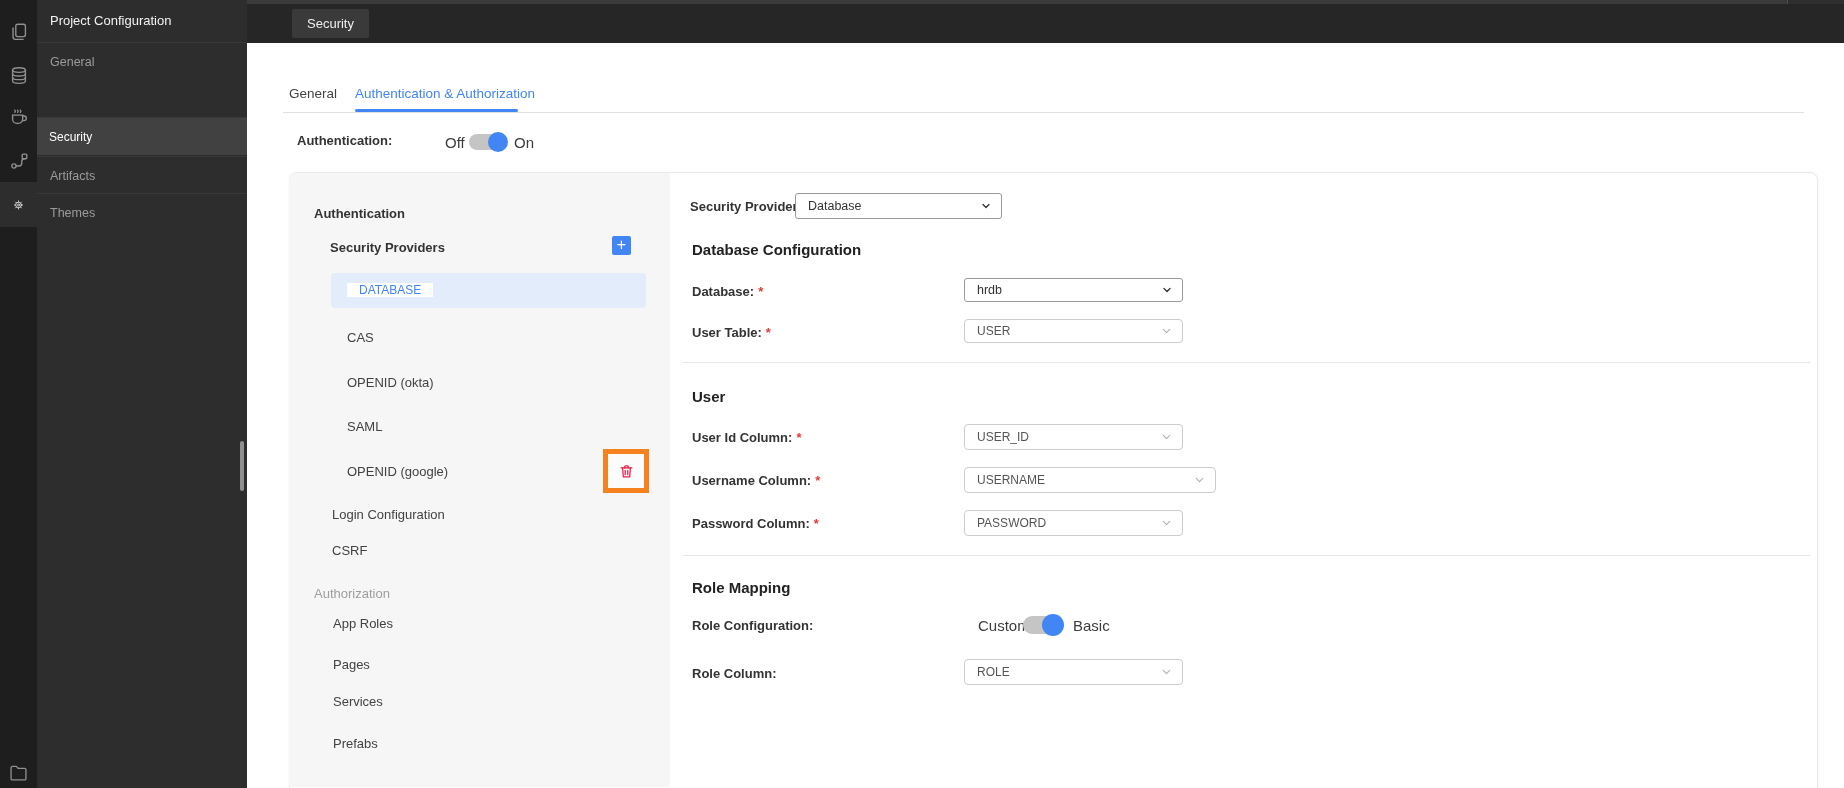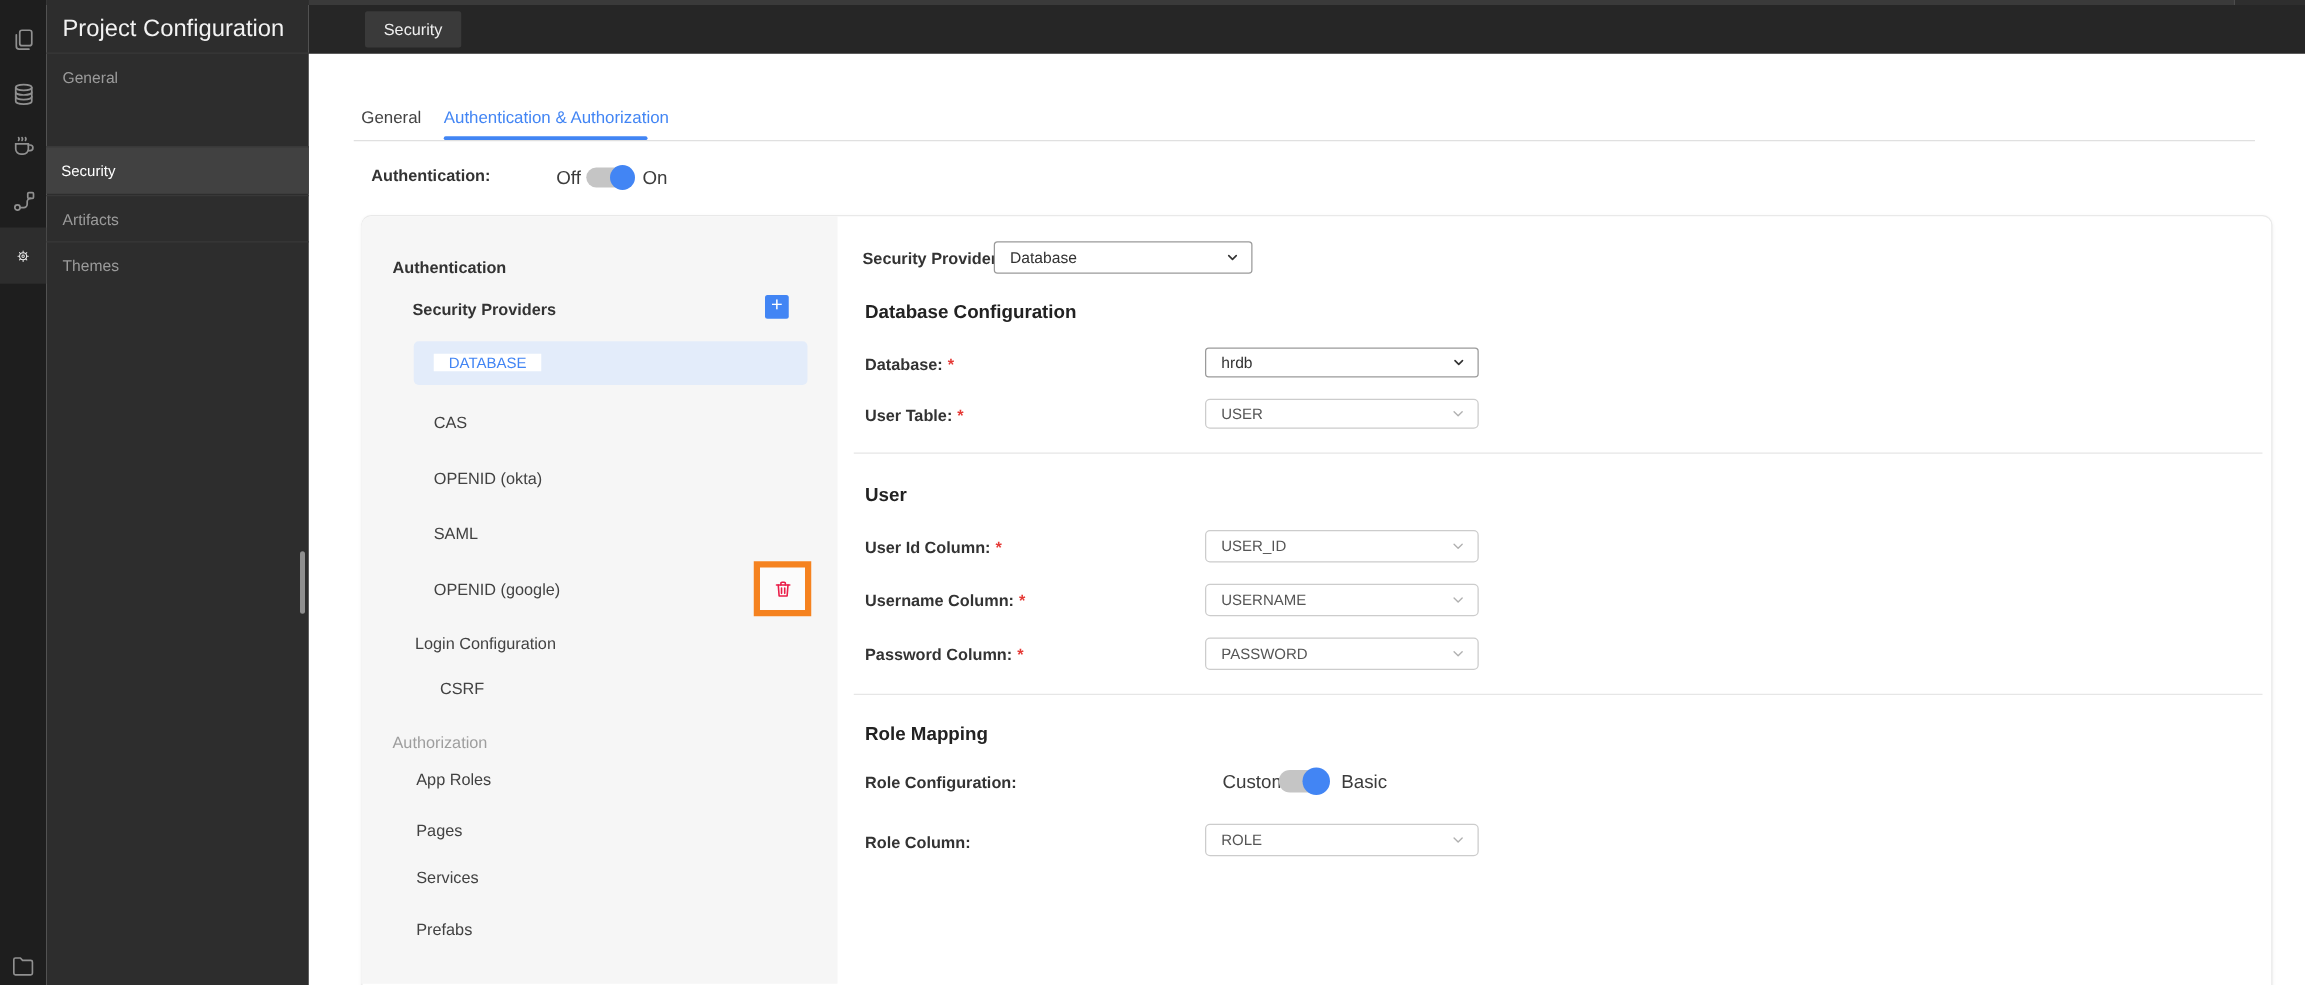--- a/index.html
+++ b/index.html
@@ -7,21 +7,21 @@
   #screen{position:relative;width:1844px;height:788px;overflow:hidden;background:#fff;}
   .abs{position:absolute;}
 
   
   .rail{left:0;top:0;width:37px;height:788px;background:#1e1e1e;}
   .rail-item{position:absolute;left:0;width:37px;height:40px;display:flex;align-items:center;justify-content:center;cursor:pointer;}
   .rail-item.sel{background:#2d2d2d;height:45px;}
 
   
   .nav{left:37px;top:0;width:210px;height:788px;background:#2d2d2d;}
-  .nav-title{position:absolute;left:13px;top:13px;color:#f2f2f2;font-size:19px;text-align:right;}
+  .nav-title{position:absolute;left:13px;top:13px;color:#f2f2f2;font-size:13px;text-align:right;}
   .nav-item{position:absolute;left:0;width:210px;height:38px;line-height:38px;padding-left:13px;box-sizing:border-box;color:#9b9b9b;font-size:12.5px;border-top:1px solid #383838;cursor:pointer;}
   .nav-item.sel{background:#414141;color:#ffffff;}
   .nav-scrollthumb{left:240px;top:441px;width:4px;height:50px;background:#8f8f8f;border-radius:2px;}
 
   
   .top-strip{left:37px;top:0;width:1807px;height:4px;background:#3a3a3a;}
   .top-strip-seg{left:1787px;top:0;width:57px;height:4px;background:#2e2e2e;border-left:1px solid #4c4c4c;}
   .topbar{left:247px;top:4px;width:1597px;height:39px;background:#262626;}
   .topbar-tab{left:292px;top:9px;height:29px;line-height:29px;padding:0 15px;background:#3a3a3a;color:#efefef;font-size:13px;border-radius:2px;cursor:pointer;}
 
@@ -155,21 +155,21 @@
   <div class="abs trash-btn">
     <svg width="17" height="17" viewBox="0 0 24 24" fill="none" stroke="#ea1d48" stroke-width="1.8" stroke-linecap="round" stroke-linejoin="round">
         <path d="M4.5 7h15"></path>
         <path d="M9.5 7V5.2A1.2 1.2 0 0 1 10.7 4h2.6a1.2 1.2 0 0 1 1.2 1.2V7"></path>
         <path d="M6.5 7l1 12.5h9L17.5 7"></path>
         <path d="M10.2 10.5v6M13.8 10.5v6"></path>
       </svg>
   </div>
 
   <div class="abs sn-item" style="left:332px;top:507px;">Login Configuration</div>
-  <div class="abs sn-item" style="left:332px;top:543px;margin-left:20px;">CSRF</div>
+  <div class="abs sn-item" style="left:332px;top:543px;">CSRF</div>
   <div class="abs sn-sec2" style="left:314px;top:586px;">Authorization</div>
   <div class="abs sn-item" style="left:333px;top:616px;">App Roles</div>
   <div class="abs sn-item" style="left:333px;top:657px;">Pages</div>
   <div class="abs sn-item" style="left:333px;top:694px;">Services</div>
   <div class="abs sn-item" style="left:333px;top:736px;">Prefabs</div>
 
   <div class="abs fld-label" style="left:690px;top:199px;">Security Provider</div>
   <div class="sel native" style="left:795px;top:193px;width:207px;height:26px;">
     <span>Database</span>
     <svg class="chev" width="12" height="12" viewBox="0 0 24 24" fill="none" stroke="#333" stroke-width="2.6" stroke-linecap="round" stroke-linejoin="round">
@@ -201,21 +201,21 @@
 
   <div class="abs fld-label" style="left:692px;top:430px;"><span>User Id Column:</span><span class="req">*</span></div>
   <div class="sel custom" style="left:964px;top:424px;width:219px;height:26px;">
     <span>USER_ID</span>
     <svg class="chev" width="13" height="13" viewBox="0 0 24 24" fill="none" stroke="#b0b0b0" stroke-width="2" stroke-linecap="round" stroke-linejoin="round">
         <path d="M6 9l6 6 6-6"></path>
       </svg>
   </div>
 
   <div class="abs fld-label" style="left:692px;top:473px;text-align:right;"><span>Username Column:</span><span class="req">*</span></div>
-  <div class="sel custom" style="left:964px;top:467px;width:219px;height:26px;">
+  <div class="sel custom" style="left:964px;top:467px;width:252px;height:26px;">
     <span>USERNAME</span>
     <svg class="chev" width="13" height="13" viewBox="0 0 24 24" fill="none" stroke="#b0b0b0" stroke-width="2" stroke-linecap="round" stroke-linejoin="round">
         <path d="M6 9l6 6 6-6"></path>
       </svg>
   </div>
 
   <div class="abs fld-label" style="left:692px;top:516px;"><span>Password Column:</span><span class="req">*</span></div>
   <div class="sel custom" style="left:964px;top:510px;width:219px;height:26px;">
     <span>PASSWORD</span>
     <svg class="chev" width="13" height="13" viewBox="0 0 24 24" fill="none" stroke="#b0b0b0" stroke-width="2" stroke-linecap="round" stroke-linejoin="round">

